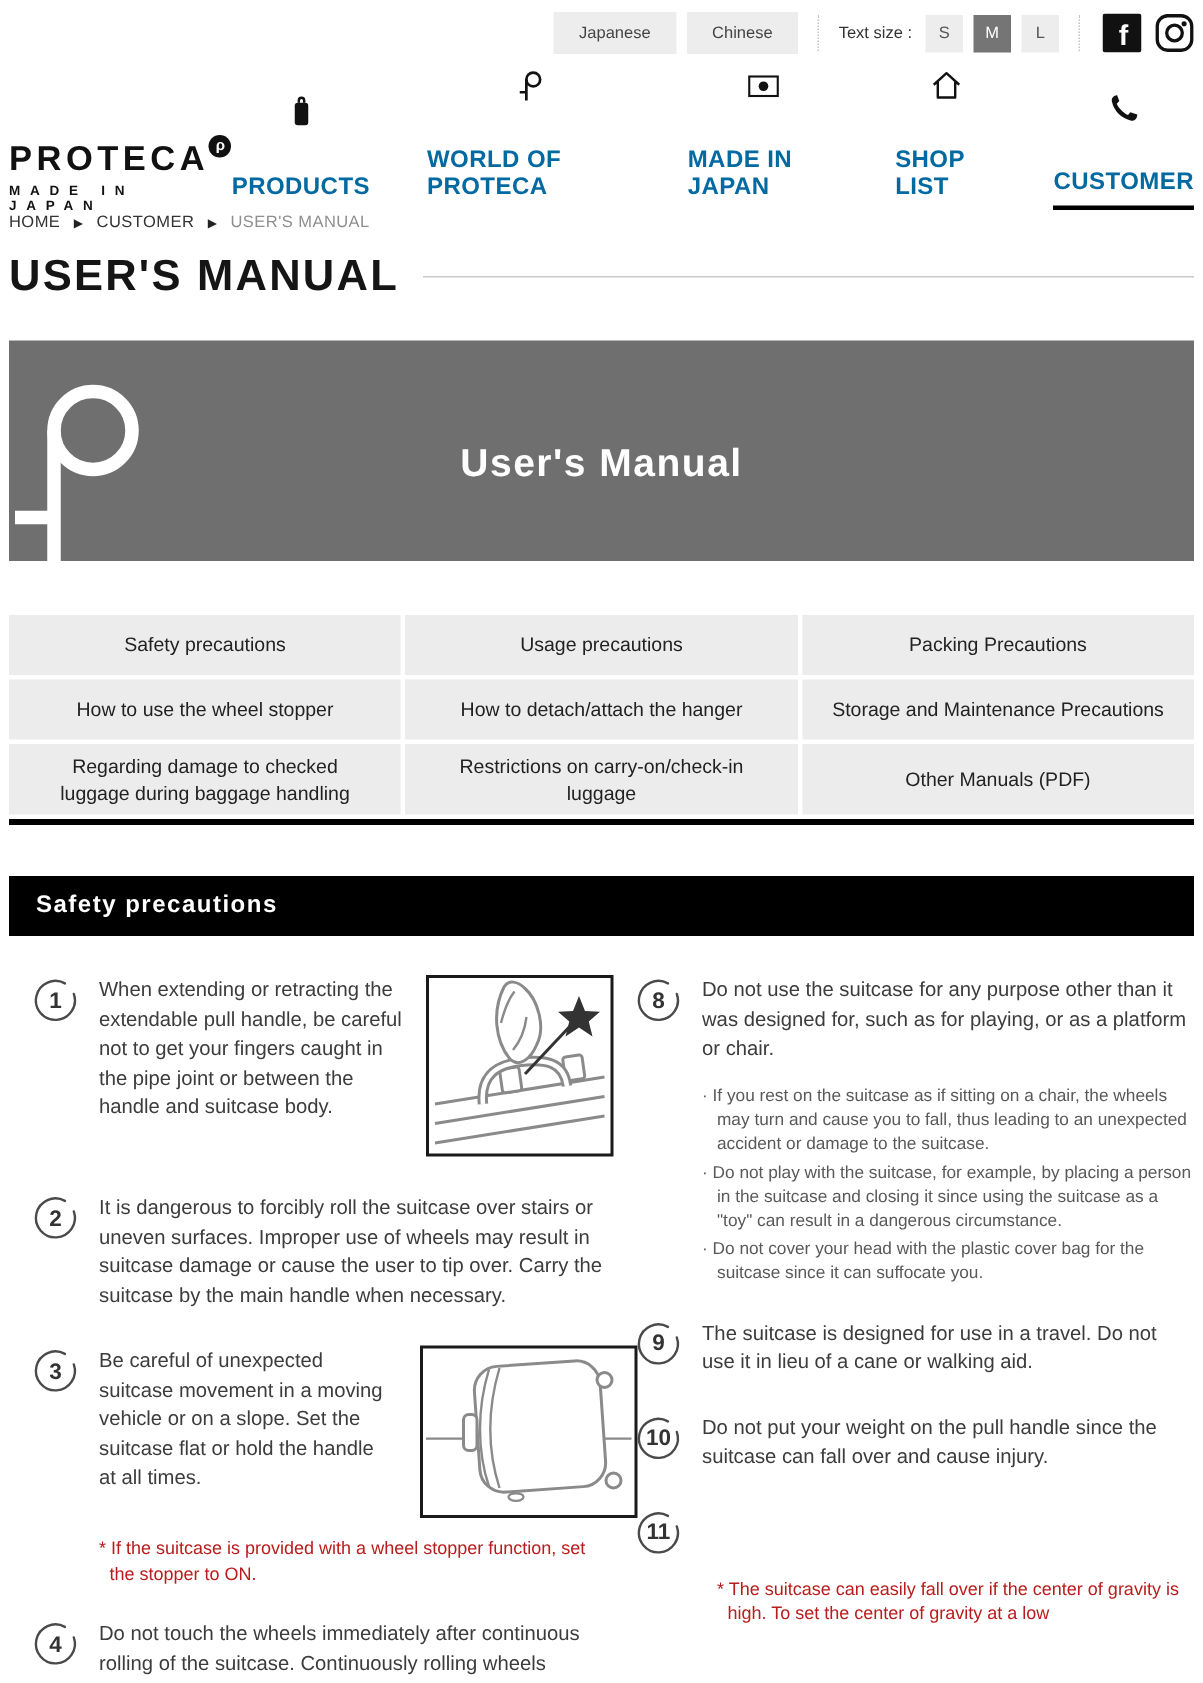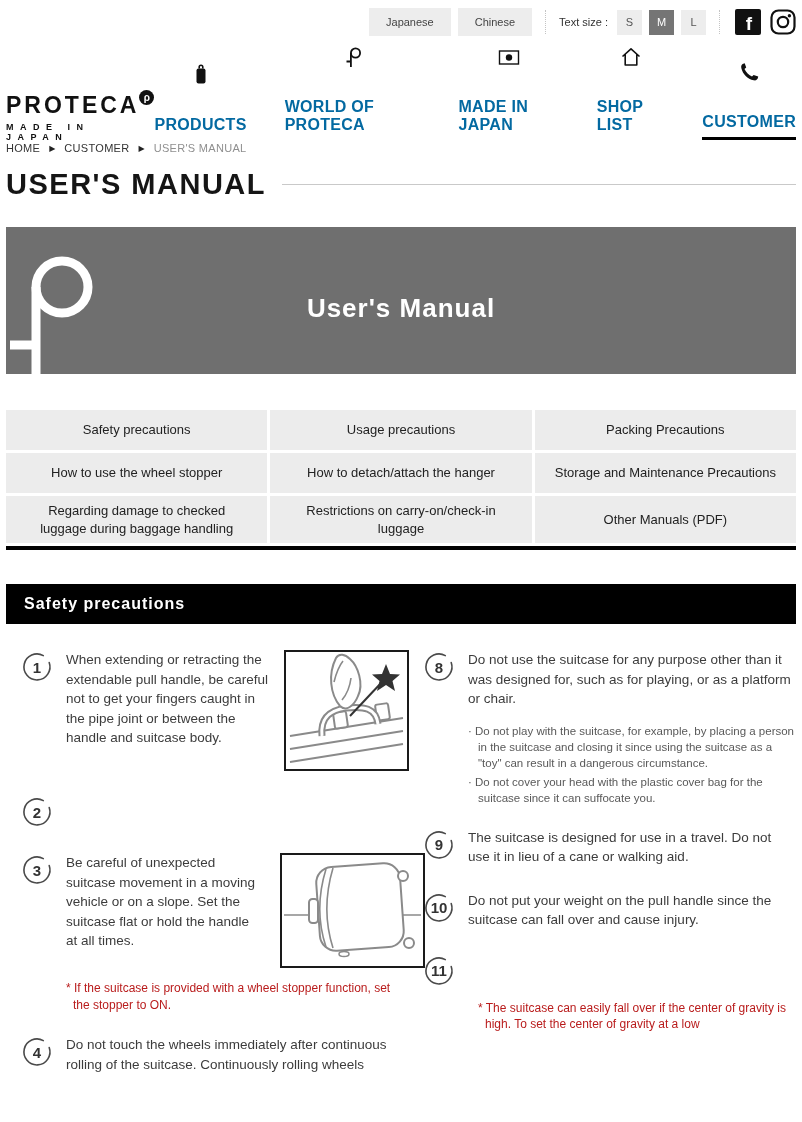--- a/index.html
+++ b/index.html
@@ -236,20 +236,21 @@
         </div>
       </div>
 
       <div class="item m2">
         <span class="badge">
           <svg viewBox="0 0 34 34">
               <path d="M23.3 5.6 A13 13 0 1 0 29.2 12.6" fill="none" stroke="#4a4a4a" stroke-width="1.6" stroke-linecap="round"></path>
             </svg>
           <span class="badge-num">2</span>
         </span>
+        <div class="item-text">It is dangerous to forcibly roll the suitcase over stairs or uneven surfaces. Improper use of wheels may result in suitcase damage or cause the user to tip over. Carry the suitcase by the main handle when necessary.</div>
       </div>
 
       <div class="item">
         <span class="badge">
           <svg viewBox="0 0 34 34">
               <path d="M23.3 5.6 A13 13 0 1 0 29.2 12.6" fill="none" stroke="#4a4a4a" stroke-width="1.6" stroke-linecap="round"></path>
             </svg>
           <span class="badge-num">3</span>
         </span>
         <div class="item-row">
@@ -286,20 +287,21 @@
       <div class="item">
         <span class="badge">
           <svg viewBox="0 0 34 34">
               <path d="M23.3 5.6 A13 13 0 1 0 29.2 12.6" fill="none" stroke="#4a4a4a" stroke-width="1.6" stroke-linecap="round"></path>
             </svg>
           <span class="badge-num">8</span>
         </span>
         <div class="item-text">Do not use the suitcase for any purpose other than it was designed for, such as for playing, or as a platform or chair.</div>
       </div>
       <div class="bullets">
+        <div class="bullet">If you rest on the suitcase as if sitting on a chair, the wheels may turn and cause you to fall, thus leading to an unexpected accident or damage to the suitcase.</div>
         <div class="bullet">Do not play with the suitcase, for example, by placing a person in the suitcase and closing it since using the suitcase as a "toy" can result in a dangerous circumstance.</div>
         <div class="bullet">Do not cover your head with the plastic cover bag for the suitcase since it can suffocate you.</div>
       </div>
 
       <div class="item m1">
         <span class="badge">
           <svg viewBox="0 0 34 34">
               <path d="M23.3 5.6 A13 13 0 1 0 29.2 12.6" fill="none" stroke="#4a4a4a" stroke-width="1.6" stroke-linecap="round"></path>
             </svg>
           <span class="badge-num">9</span>

